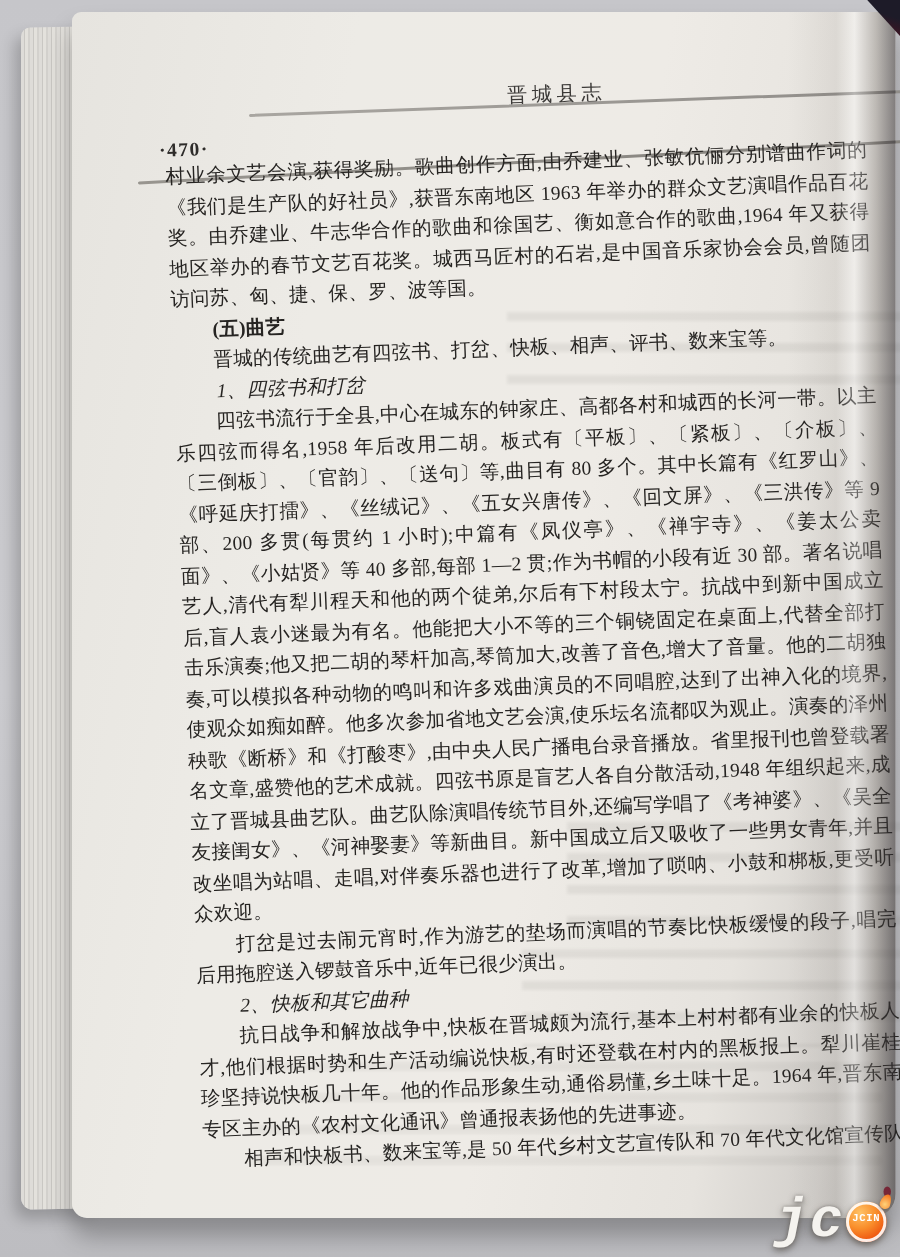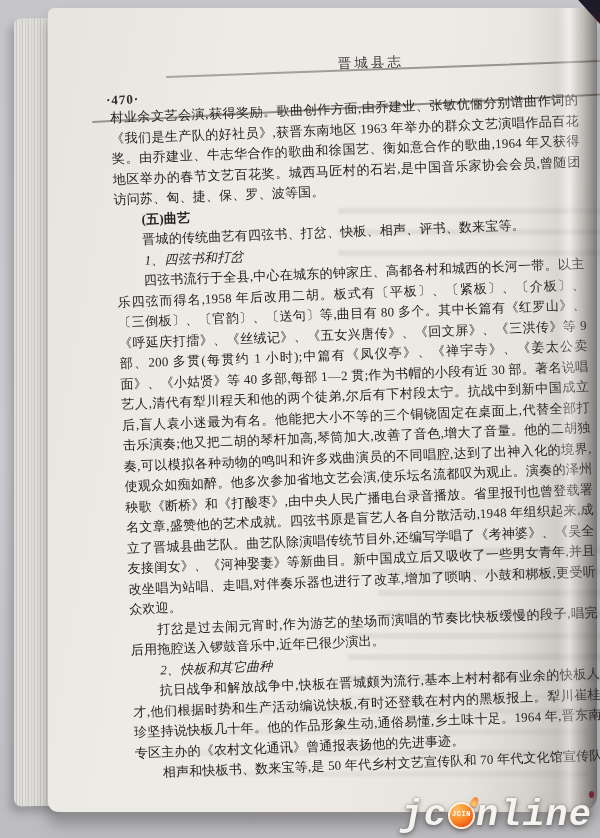--- a/index.html
+++ b/index.html
@@ -115,16 +115,16 @@
       <p class="indent">相声和快板书、数来宝等,是 50 年代乡村文艺宣传队和 70 年代文化馆宣传队</p>
     </div>
 
     <div class="gutter-shade"></div>
   </div>
 
   <div class="cover-corner"></div>
   <div class="cover-speck"></div>
 
   <div class="watermark">
-    <span>jc</span><span class="wm-logo"><span class="wm-logo-text">JCIN</span><span class="wm-flame"></span></span><span>nline</span>
+    <span>jc</span><span class="wm-logo"><span class="wm-logo-text">JCIN</span><span class="wm-flame"></span></span>
   </div>
 
 </div>
 
 </body></html>

